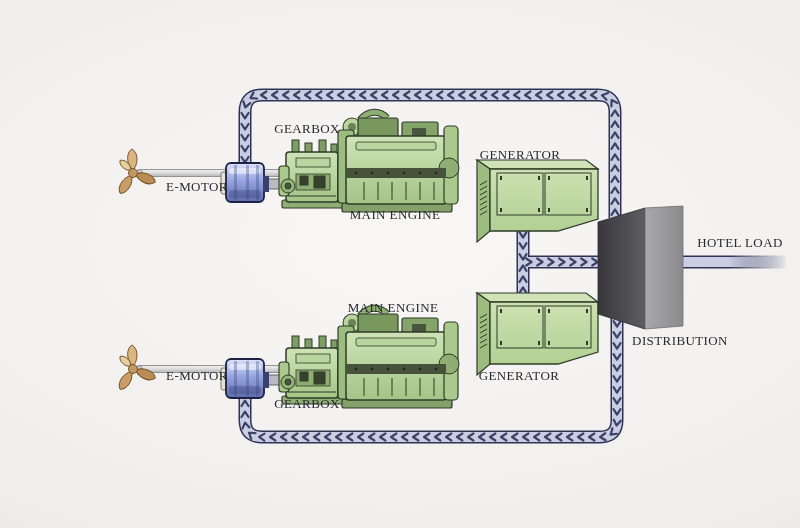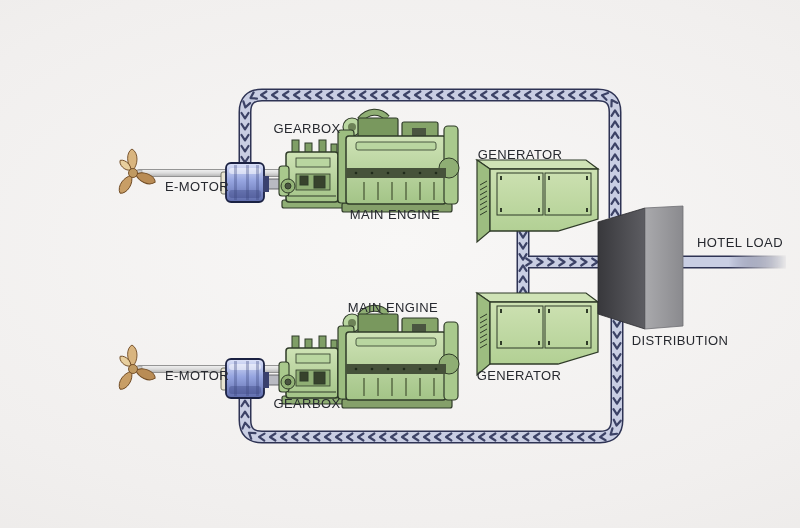--- a/index.html
+++ b/index.html
@@ -5,21 +5,21 @@
   html,body{margin:0;padding:0;}
   .stage{
     position:relative;
     width:800px;height:528px;
     overflow:hidden;
     background:
       radial-gradient(ellipse 120% 95% at 50% 46%,
         var(--background, #f8f7f6) 0%,
         #f1efee 55%,
         var(--background-edge, #e8e6e4) 100%);
-    font-family:Liberation Sans, sans-serif;
+    font-family:Liberation Serif, serif;
   }
   svg{position:absolute;left:0;top:0;}
   .cable-src{fill:none;stroke:none;}
   .cable-outline{fill:none;stroke:var(--cable-edge,#2e3354);stroke-width:13;stroke-linecap:butt;}
   .cable-fill{fill:none;stroke:var(--cable-fill,#c9cee3);stroke-width:10;stroke-linecap:butt;}
   .cable-chev{fill:none;stroke:var(--chevron,#3c4266);stroke-width:2.2;stroke-linecap:round;stroke-linejoin:round;}
   .lbl{
     fill:var(--label-color,#27292f);
     font-size:13px;
     letter-spacing:0.4px;

